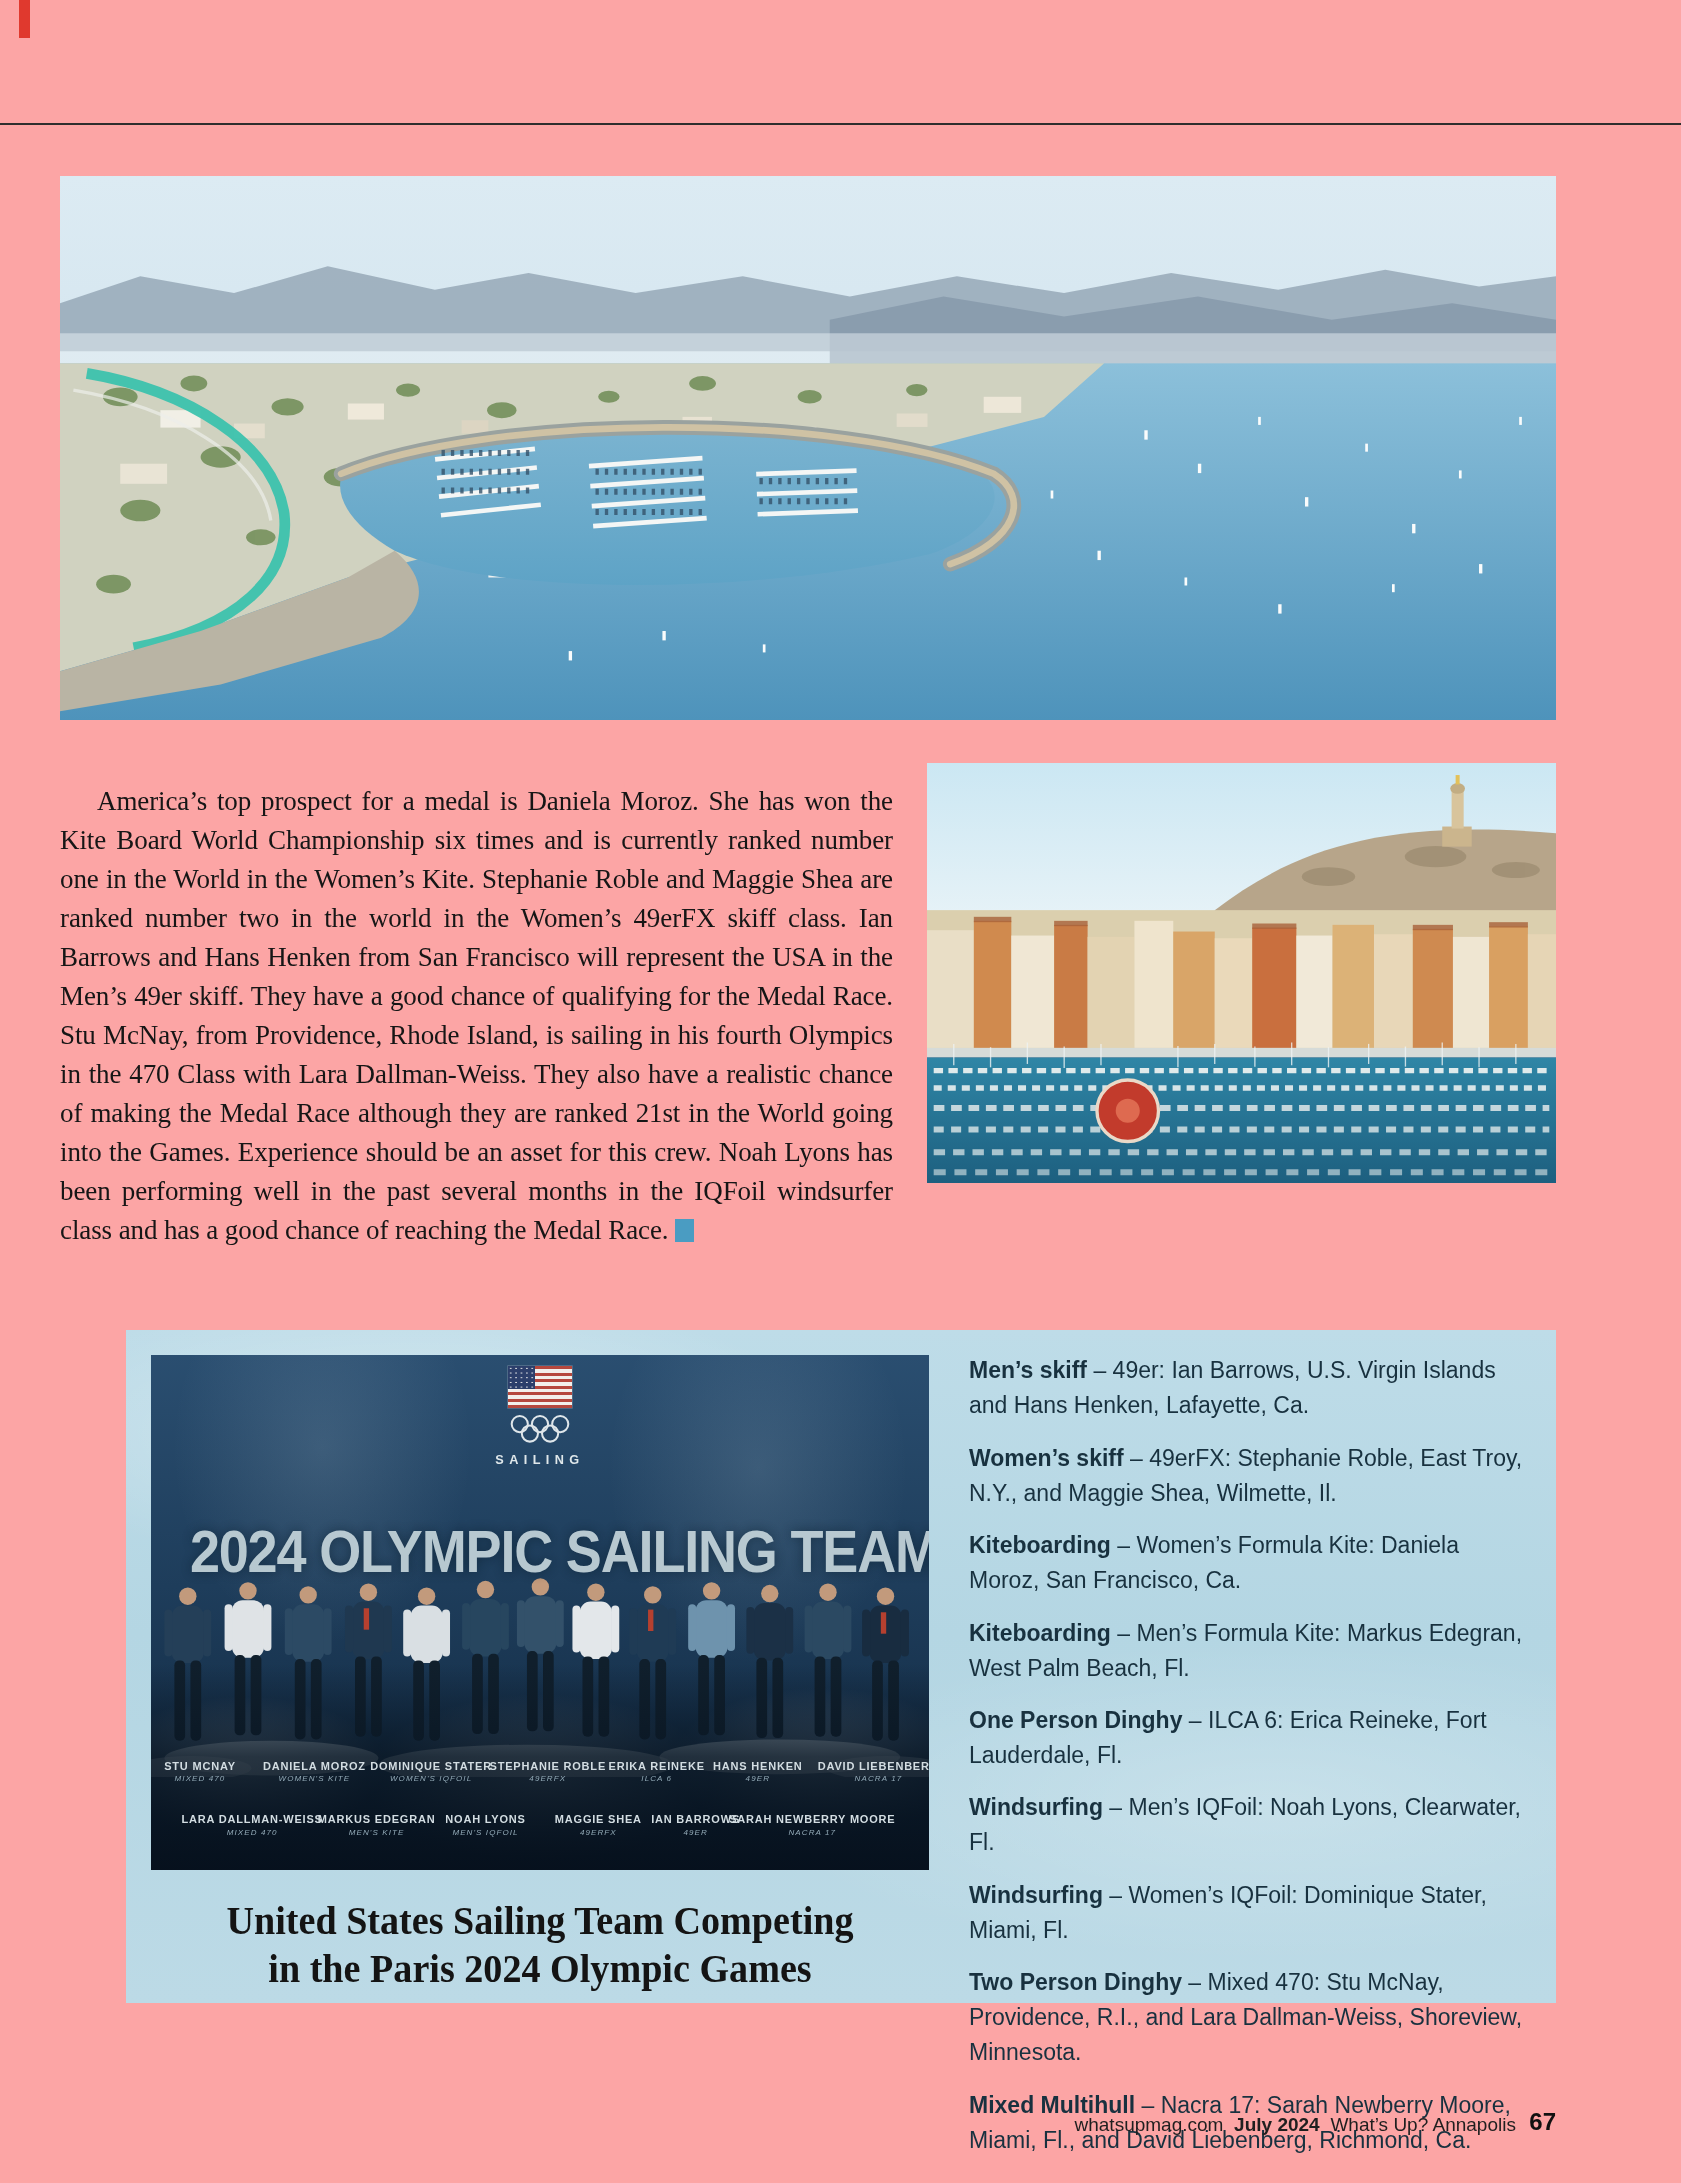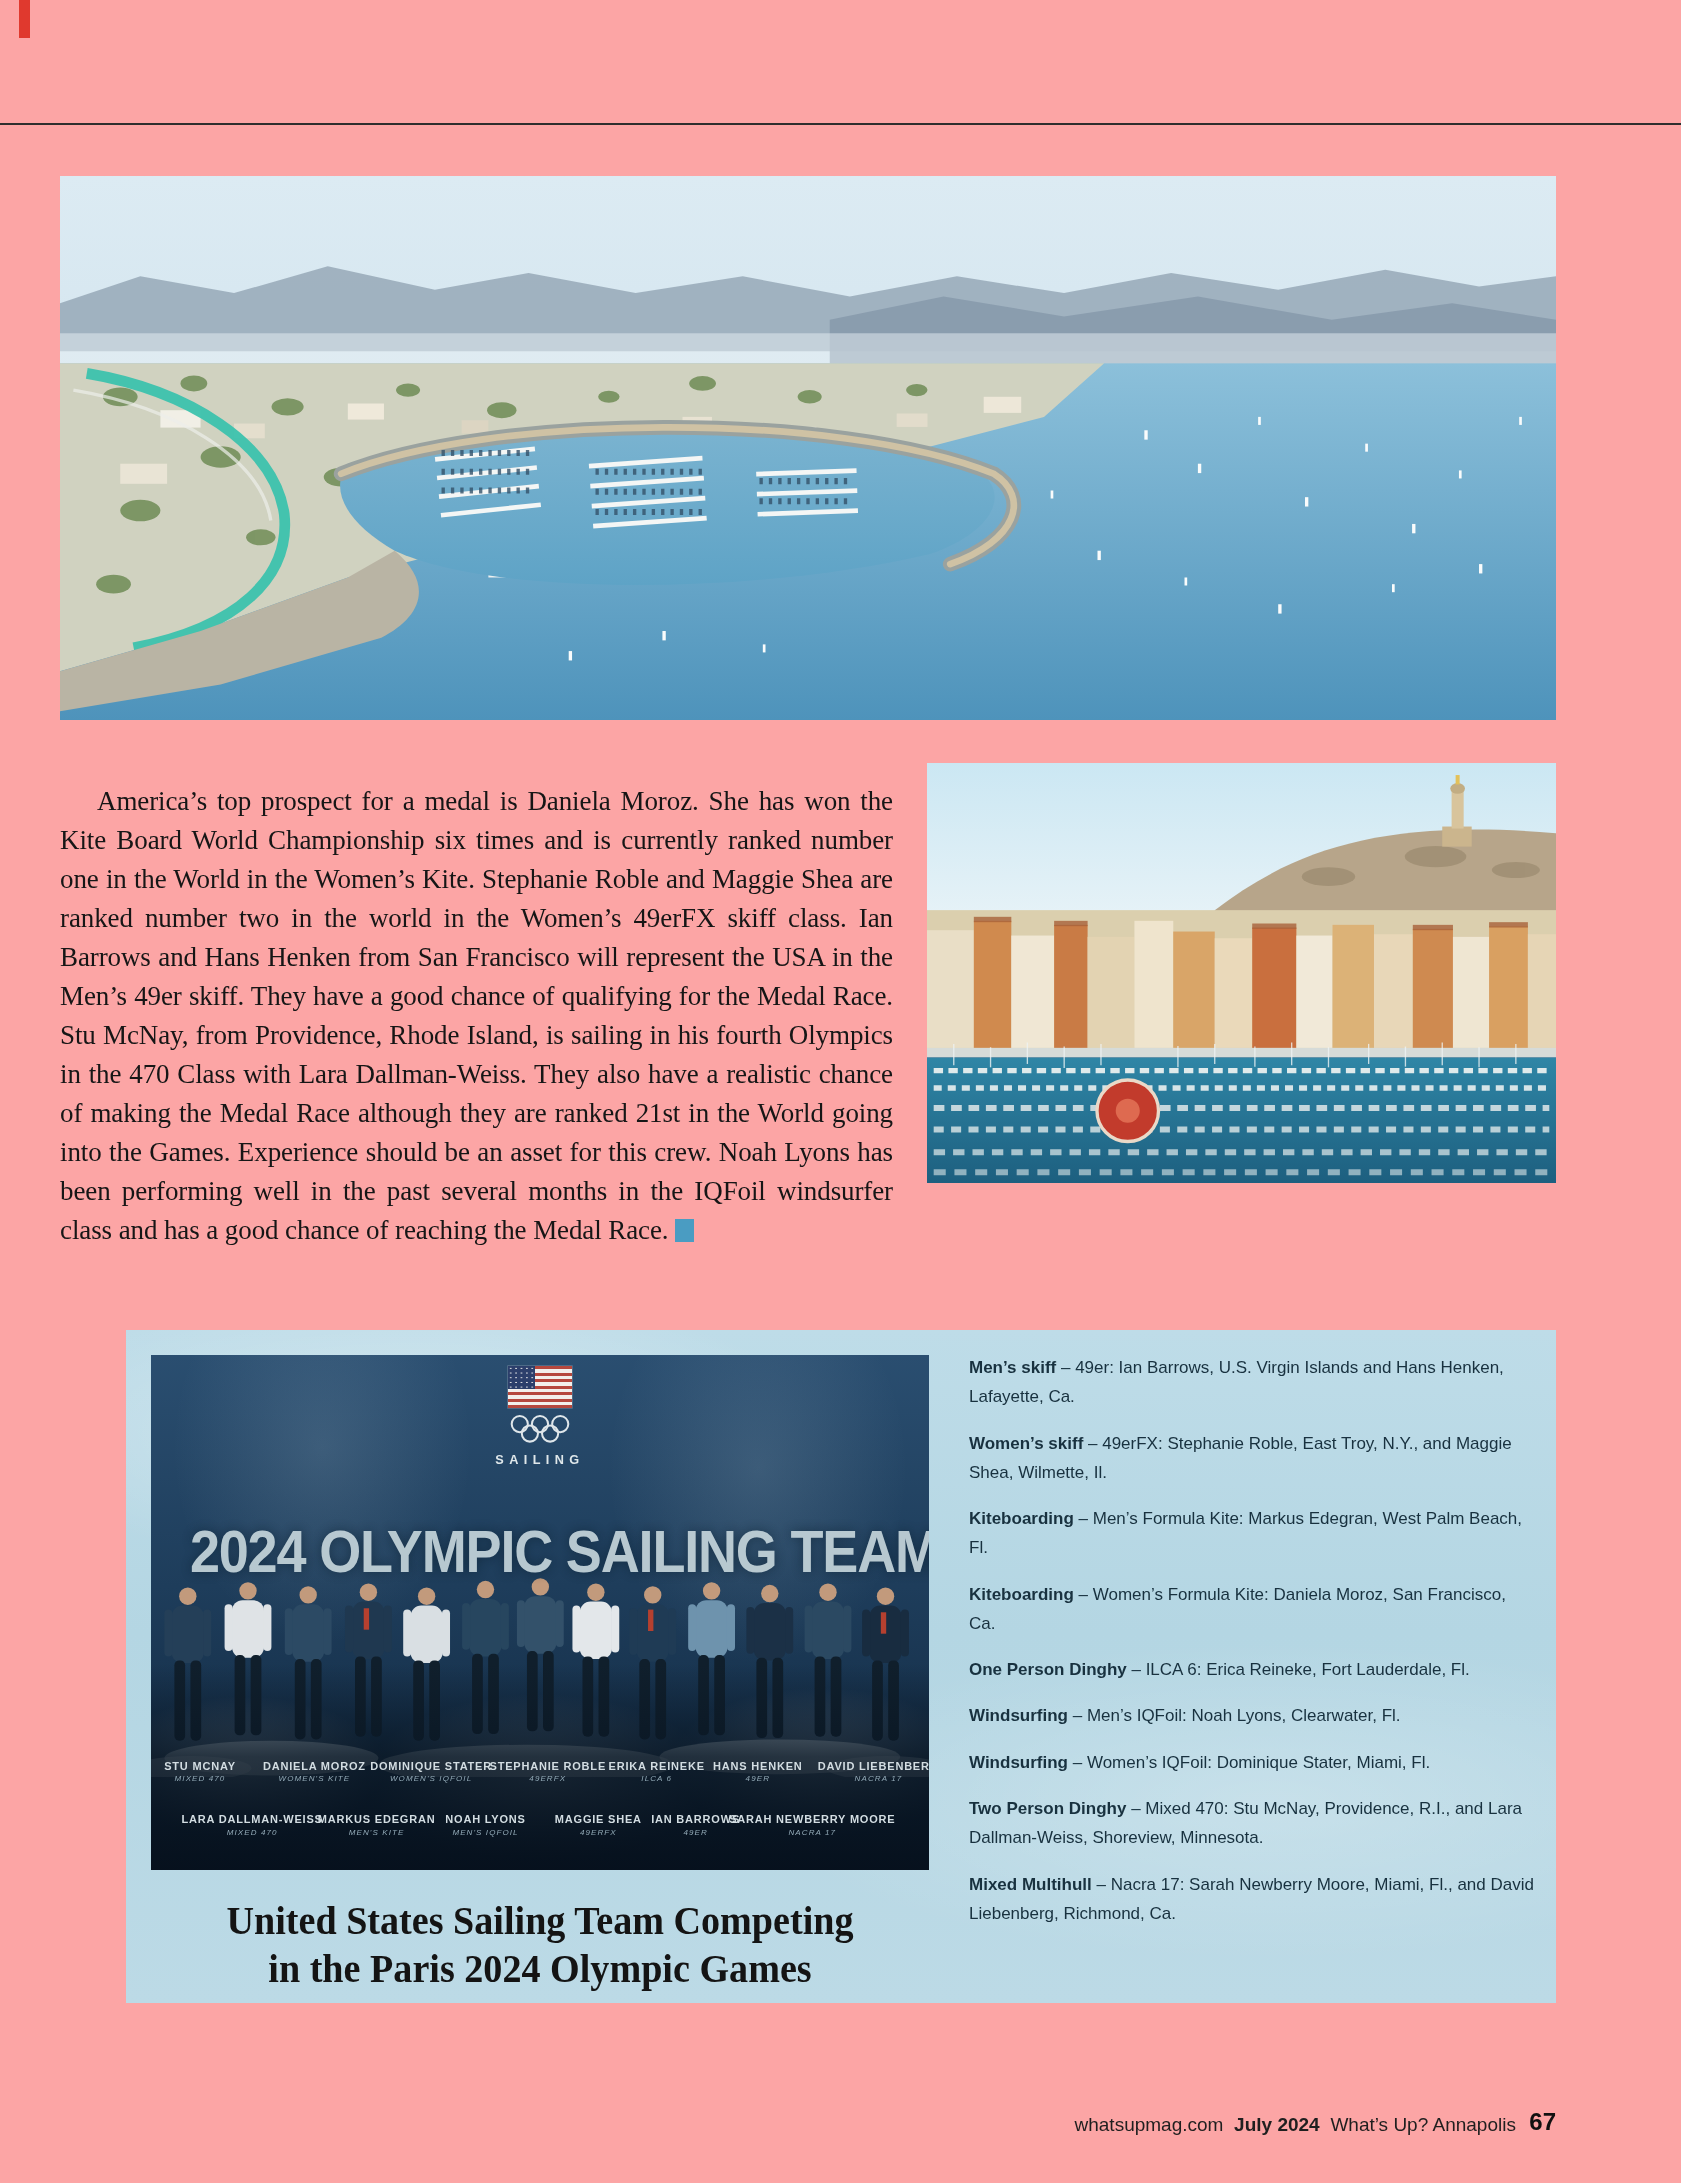--- a/index.html
+++ b/index.html
@@ -54,21 +54,21 @@
   .plate-row.r1{top:9.4px;} .plate-row.r2{top:63px;}
   .plate{position:absolute;transform:translateX(-50%);text-align:center;white-space:nowrap;}
   .plate .nm{font-size:11px;font-weight:bold;letter-spacing:0.8px;color:#d3dde2;}
   .plate .cl{font-size:8px;font-style:italic;letter-spacing:1.1px;color:#93aab7;margin-top:2.7px;}
   
   .team-caption{position:absolute;left:25px;top:566px;width:778px;text-align:center;
     font-family:"Liberation Serif",serif;font-weight:bold;font-size:41px;line-height:48px;color:#141414;
     transform:scaleX(.93);transform-origin:center;}
   
   .roster{position:absolute;left:843px;top:23.4px;width:566px;
-    font-size:17px;line-height:29px;color:#18313f;}
+    font-size:23px;line-height:35px;color:#18313f;}
   .roster .item{margin-bottom:17.4px;}
   .roster .cat{font-weight:bold;}
   
   .footer{position:absolute;right:125px;top:2108px;display:flex;align-items:flex-end;gap:10.7px;
     font-size:19px;color:#1f1f1f;}
   .footer .bold{font-weight:bold;}
   .footer .pageno{font-weight:bold;font-size:24px;margin-left:2.7px;color:#111;}
 </style>
 </head>
 <body>
@@ -391,22 +391,22 @@
     </div>
 
     <div class="team-caption">
       <div>United States Sailing Team Competing</div>
       <div>in the Paris 2024 Olympic Games</div>
     </div>
 
     <div class="roster">
       <div class="item"><span class="cat">Men’s skiff</span><span> – 49er: Ian Barrows, U.S. Virgin Islands and Hans Henken, Lafayette, Ca.</span></div>
       <div class="item"><span class="cat">Women’s skiff</span><span> – 49erFX: Stephanie Roble, East Troy, N.Y., and Maggie Shea, Wilmette, Il.</span></div>
+      <div class="item"><span class="cat">Kiteboarding</span><span> – Women’s Formula Kite: Daniela Moroz, San Francisco, Ca.</span></div>
       <div class="item"><span class="cat">Kiteboarding</span><span> – Men’s Formula Kite: Markus Edegran, West Palm Beach, Fl.</span></div>
-      <div class="item"><span class="cat">Kiteboarding</span><span> – Women’s Formula Kite: Daniela Moroz, San Francisco, Ca.</span></div>
       <div class="item"><span class="cat">One Person Dinghy</span><span> – ILCA 6: Erica Reineke, Fort Lauderdale, Fl.</span></div>
       <div class="item"><span class="cat">Windsurfing</span><span> – Men’s IQFoil: Noah Lyons, Clearwater, Fl.</span></div>
       <div class="item"><span class="cat">Windsurfing</span><span> – Women’s IQFoil: Dominique Stater, Miami, Fl.</span></div>
       <div class="item"><span class="cat">Two Person Dinghy</span><span> – Mixed 470: Stu McNay, Providence, R.I., and Lara Dallman-Weiss, Shoreview, Minnesota.</span></div>
       <div class="item"><span class="cat">Mixed Multihull</span><span> – Nacra 17: Sarah Newberry Moore, Miami, Fl., and David Liebenberg, Richmond, Ca.</span></div>
     </div>
   </div>
 
   <div class="footer">
     <span>whatsupmag.com</span>

